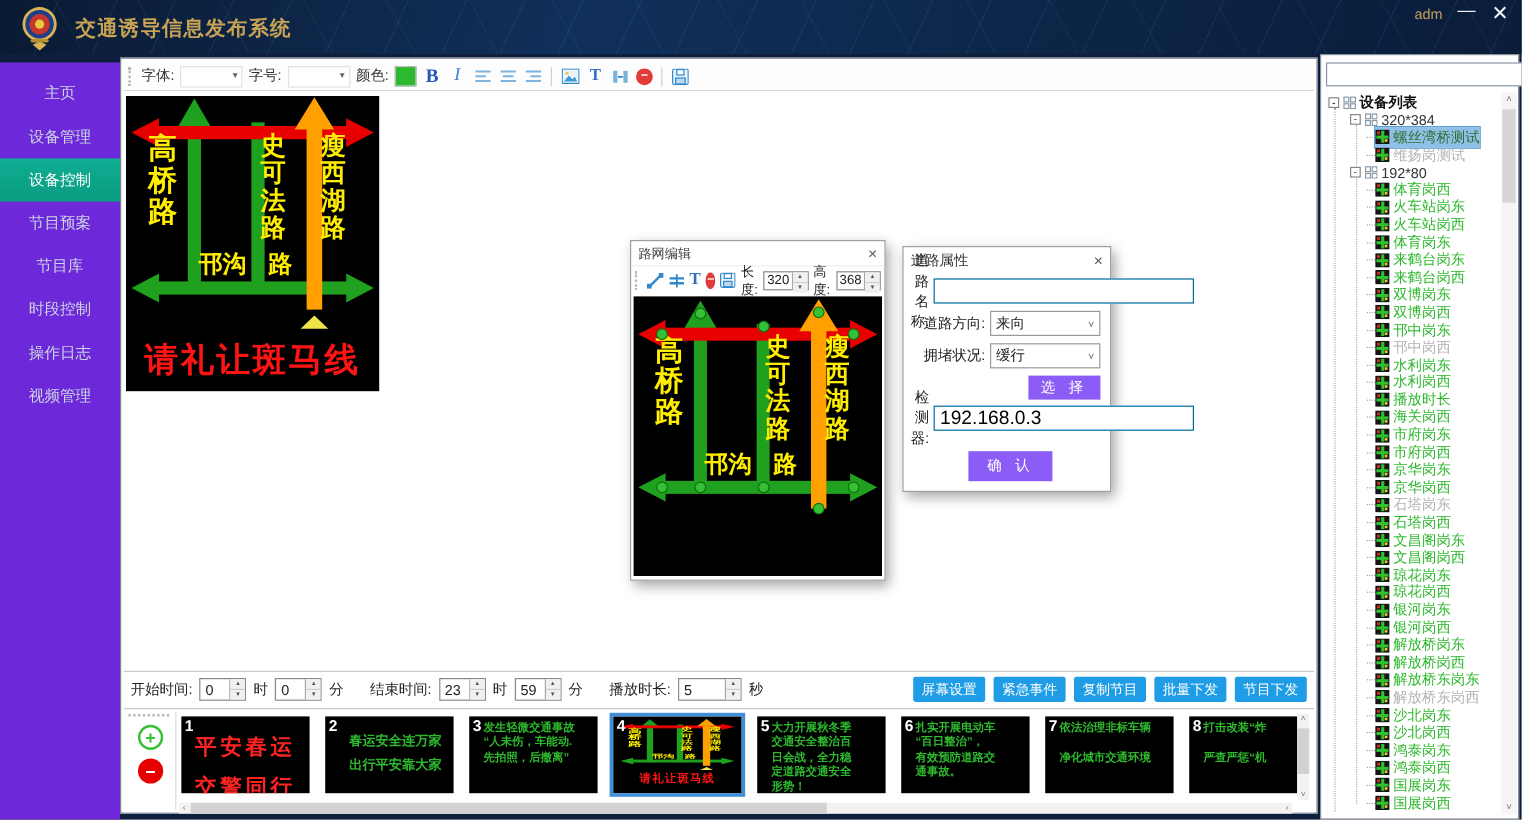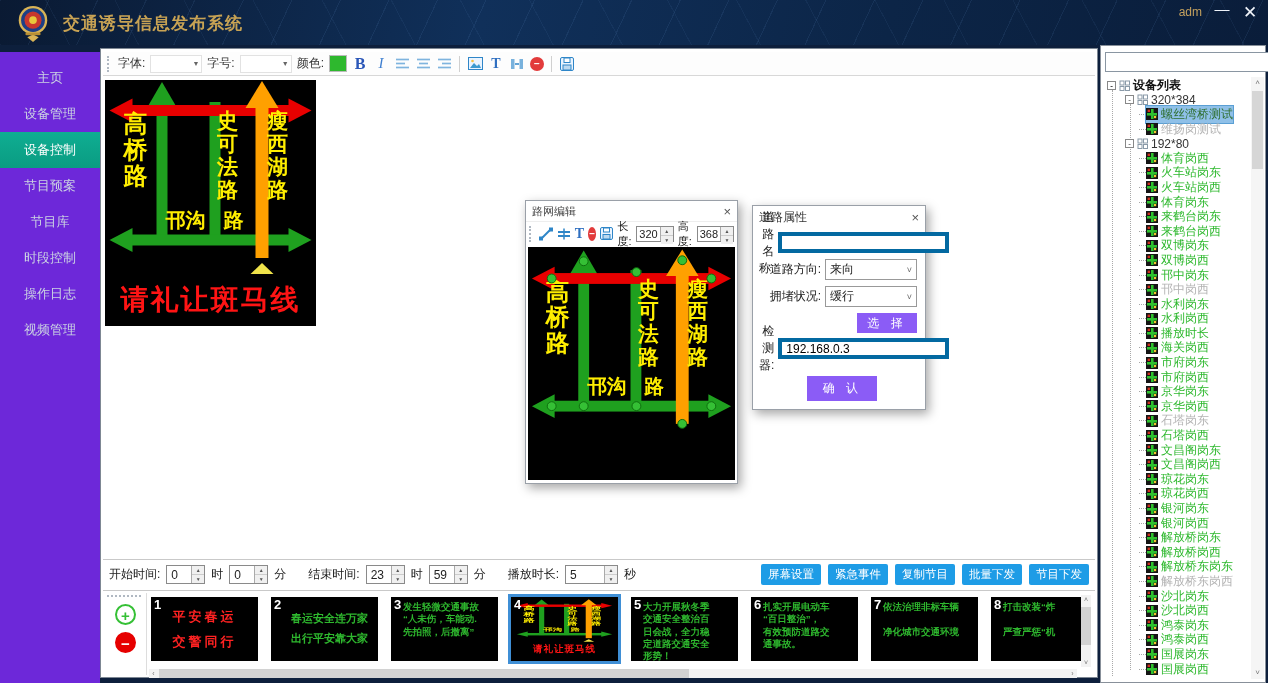--- a/index.html
+++ b/index.html
@@ -75,21 +75,21 @@
   .circle-btn { width:21px; height:21px; border-radius:50%; margin:7px auto 0; text-align:center; line-height:19px;
     font-size:15px; font-weight:bold; cursor:pointer; }
   .circle-add { border:2px solid #35c035; color:#35c035; background:#fff; }
   .circle-del { background:#e60000; color:#fff; border:2px solid #e60000; }
   .thumbs { position:absolute; left:48px; top:0; width:930px; height:76px; display:flex; gap:13px;
     padding-top:6px; overflow:hidden; }
   .thumb { position:relative; width:107px; height:64px; background:#000; flex:0 0 auto; cursor:pointer; overflow:hidden; }
   .thumb.selected { outline:3px solid #3f8fd6; }
   .thumb-num { position:absolute; left:3px; top:0px; color:#fff; font-size:13px; font-weight:bold; z-index:2; }
   .thumb-text { padding:4px 2px 0 12px; font-weight:bold; line-height:1.3; }
-  .thumb-text.s-large { text-align:center; font-size:13px; letter-spacing:3px; padding:8px 0 0 0; line-height:1.9; }
+  .thumb-text.s-large { text-align:center; font-size:18px; letter-spacing:3px; padding:8px 0 0 0; line-height:1.9; }
   .thumb-text.s-medium { font-size:11px; padding-top:12px; line-height:1.8; text-align:center; }
   .thumb-text.s-small { font-size:9.5px; }
   .thumb-net svg { display:block; margin:2px auto 0; }
   .thumb-cap { text-align:center; color:#ff1414; font-size:9.5px; font-weight:bold; letter-spacing:1px; }
   .hscroll { position:absolute; left:46px; right:18px; top:78px; height:9px; background:#f2f2f2; }
   .hscroll .arr { position:absolute; top:0; width:9px; height:9px; font-size:7px; line-height:9px; color:#777; text-align:center; }
   .hscroll .thumb-bar { position:absolute; left:10px; width:530px; top:0; height:9px; background:#d2d2d2; }
   .vscroll-strip { position:absolute; right:4px; top:4px; width:10px; height:72px; background:#f2f2f2; }
   .vscroll-strip .arr { position:absolute; left:0; width:10px; height:9px; font-size:7px; line-height:9px; color:#777; text-align:center; }
   .vscroll-strip .thumb-bar { position:absolute; left:0; top:12px; width:10px; height:38px; background:#d2d2d2; }
@@ -105,21 +105,21 @@
   .rn-toolbar .spin { height:16px; }
   .rn-toolbar .spin-val { min-width:20px; font-size:11px; padding:0 2px; }
   .rn-canvas { margin:2px; height:233px; background:#000; overflow:hidden; }
   .ticon { width:16px; height:16px; display:flex; align-items:center; justify-content:center; cursor:pointer; }
   .t-glyph { font-family:"Liberation Serif",serif; font-weight:bold; font-size:14px; color:#2f6fc0; }
 
   .props-dlg { left:752px; top:205px; width:174px; height:205px; }
   .props-dlg .dlg-title { height:22px; font-size:12px; color:#333; }
   .prow { position:absolute; left:6px; right:8px; height:21px; display:flex; align-items:center; }
   .prow label { width:62px; text-align:right; margin-right:4px; font-size:12px; color:#222; }
-  .prow input { flex:1; height:21px; border:4px solid #0369a1; font-size:12px; padding:0 4px; font-family:inherit; }
+  .prow input { flex:1; height:21px; border:1px solid #0369a1; font-size:16px; padding:0 4px; font-family:inherit; }
   .fake-select { flex:1; height:21px; border:1px solid #999; font-size:12px; padding:0 4px; display:flex;
     align-items:center; cursor:pointer; background:#fff; }
   .fake-select .chev { margin-left:auto; font-size:9px; color:#666; }
   .blue-btn { background:#8b5cf6; color:#fff; border:none; font-size:12px; cursor:pointer; font-family:inherit; }
   .btn-choose { position:absolute; right:8px; top:107px; width:60px; height:20px; letter-spacing:4px; }
   .btn-confirm { position:absolute; left:52%; top:170px; transform:translateX(-50%); width:70px; height:25px; letter-spacing:4px; }
 
   
   .tree-panel { position:absolute; left:1100px; top:45px; width:166px; height:638px; background:#fff;
     border:1px solid #88909a; }

